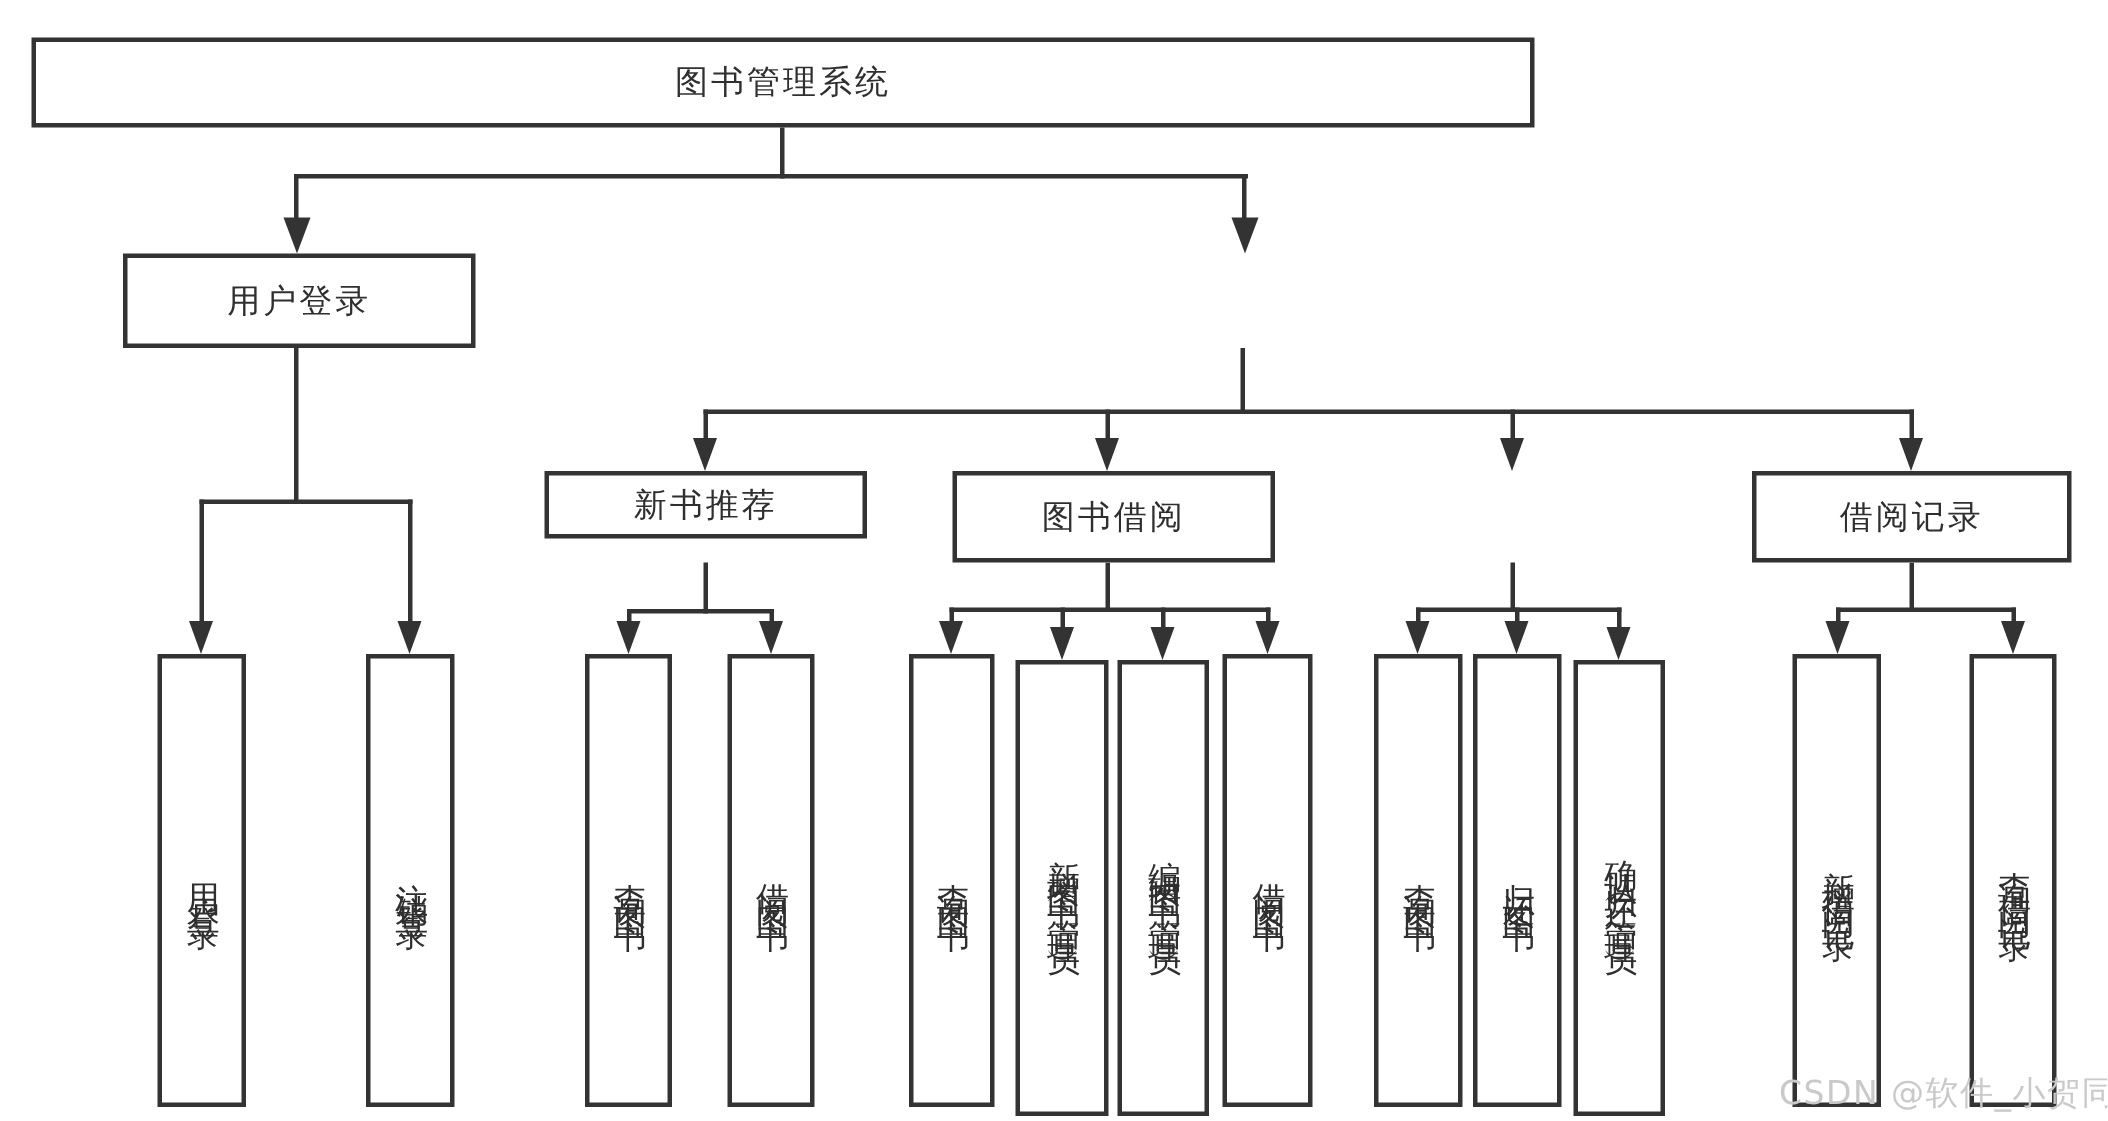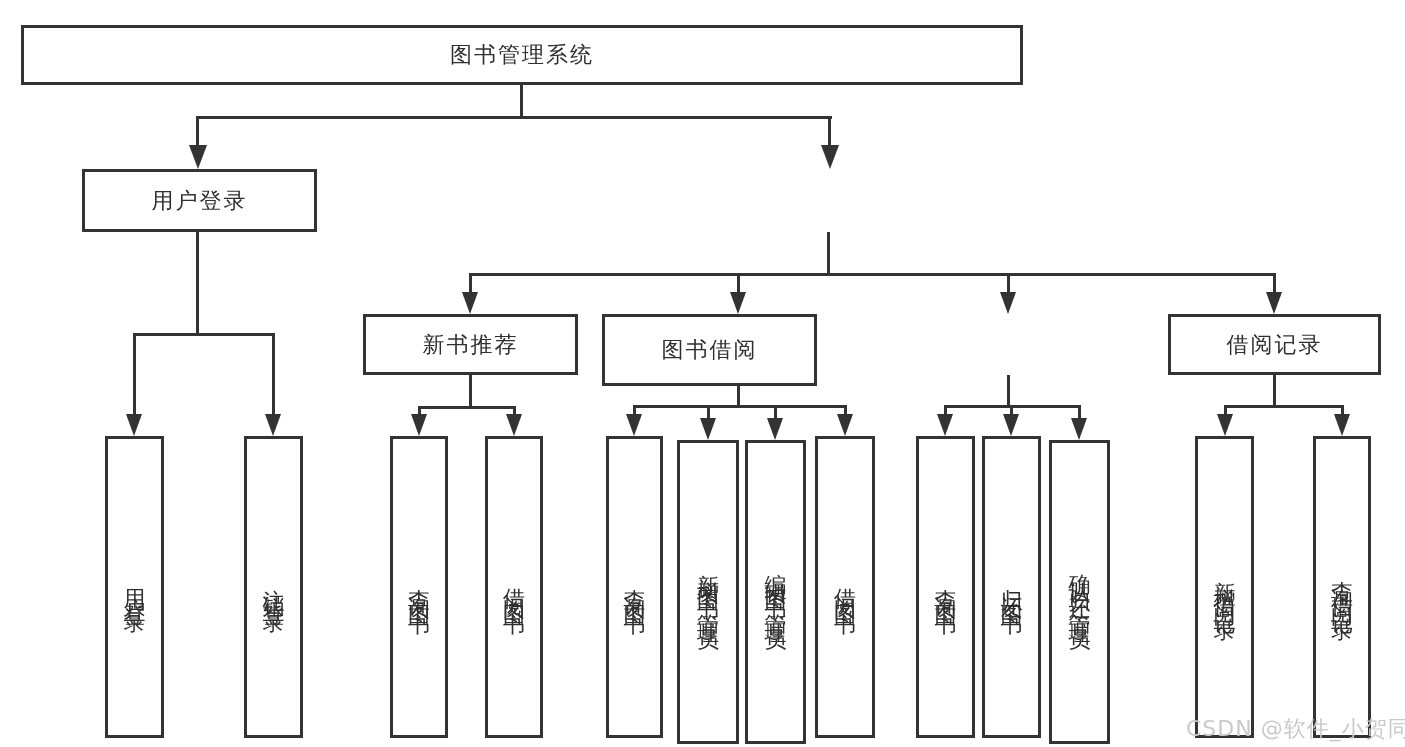--- a/index.html
+++ b/index.html
@@ -60,24 +60,24 @@
   <div class="line hl" style="left:469px;top:273px;width:807px;"></div>
   <div class="line vl" style="left:469px;top:273px;height:22px;"></div>
   <div class="arr" style="left:462px;top:292px;"></div>
   <div class="line vl" style="left:737px;top:273px;height:22px;"></div>
   <div class="arr" style="left:730px;top:292px;"></div>
   <div class="line vl" style="left:1007px;top:273px;height:22px;"></div>
   <div class="arr" style="left:1000px;top:292px;"></div>
   <div class="line vl" style="left:1273px;top:273px;height:22px;"></div>
   <div class="arr" style="left:1266px;top:292px;"></div>
 
-  <div class="box hbox" style="left:363px;top:314px;width:215px;height:61px;">
+  <div class="box hbox" style="left:363px;top:314px;width:215px;height:45px;">
     <span>新书推荐</span>
   </div>
-  <div class="box hbox" style="left:602px;top:314px;width:215px;height:72px;text-align:right;">
+  <div class="box hbox" style="left:635px;top:314px;width:215px;height:61px;text-align:right;">
     <span>图书借阅</span>
   </div>
   <div class="box hbox" style="left:1168px;top:314px;width:213px;height:61px;">
     <span>借阅记录</span>
   </div>
 
   <div class="line vl" style="left:469px;top:375px;height:34px;"></div>
   <div class="line hl" style="left:418px;top:406px;width:98px;"></div>
   <div class="line vl" style="left:418px;top:406px;height:12px;"></div>
   <div class="arr" style="left:411px;top:414px;"></div>

